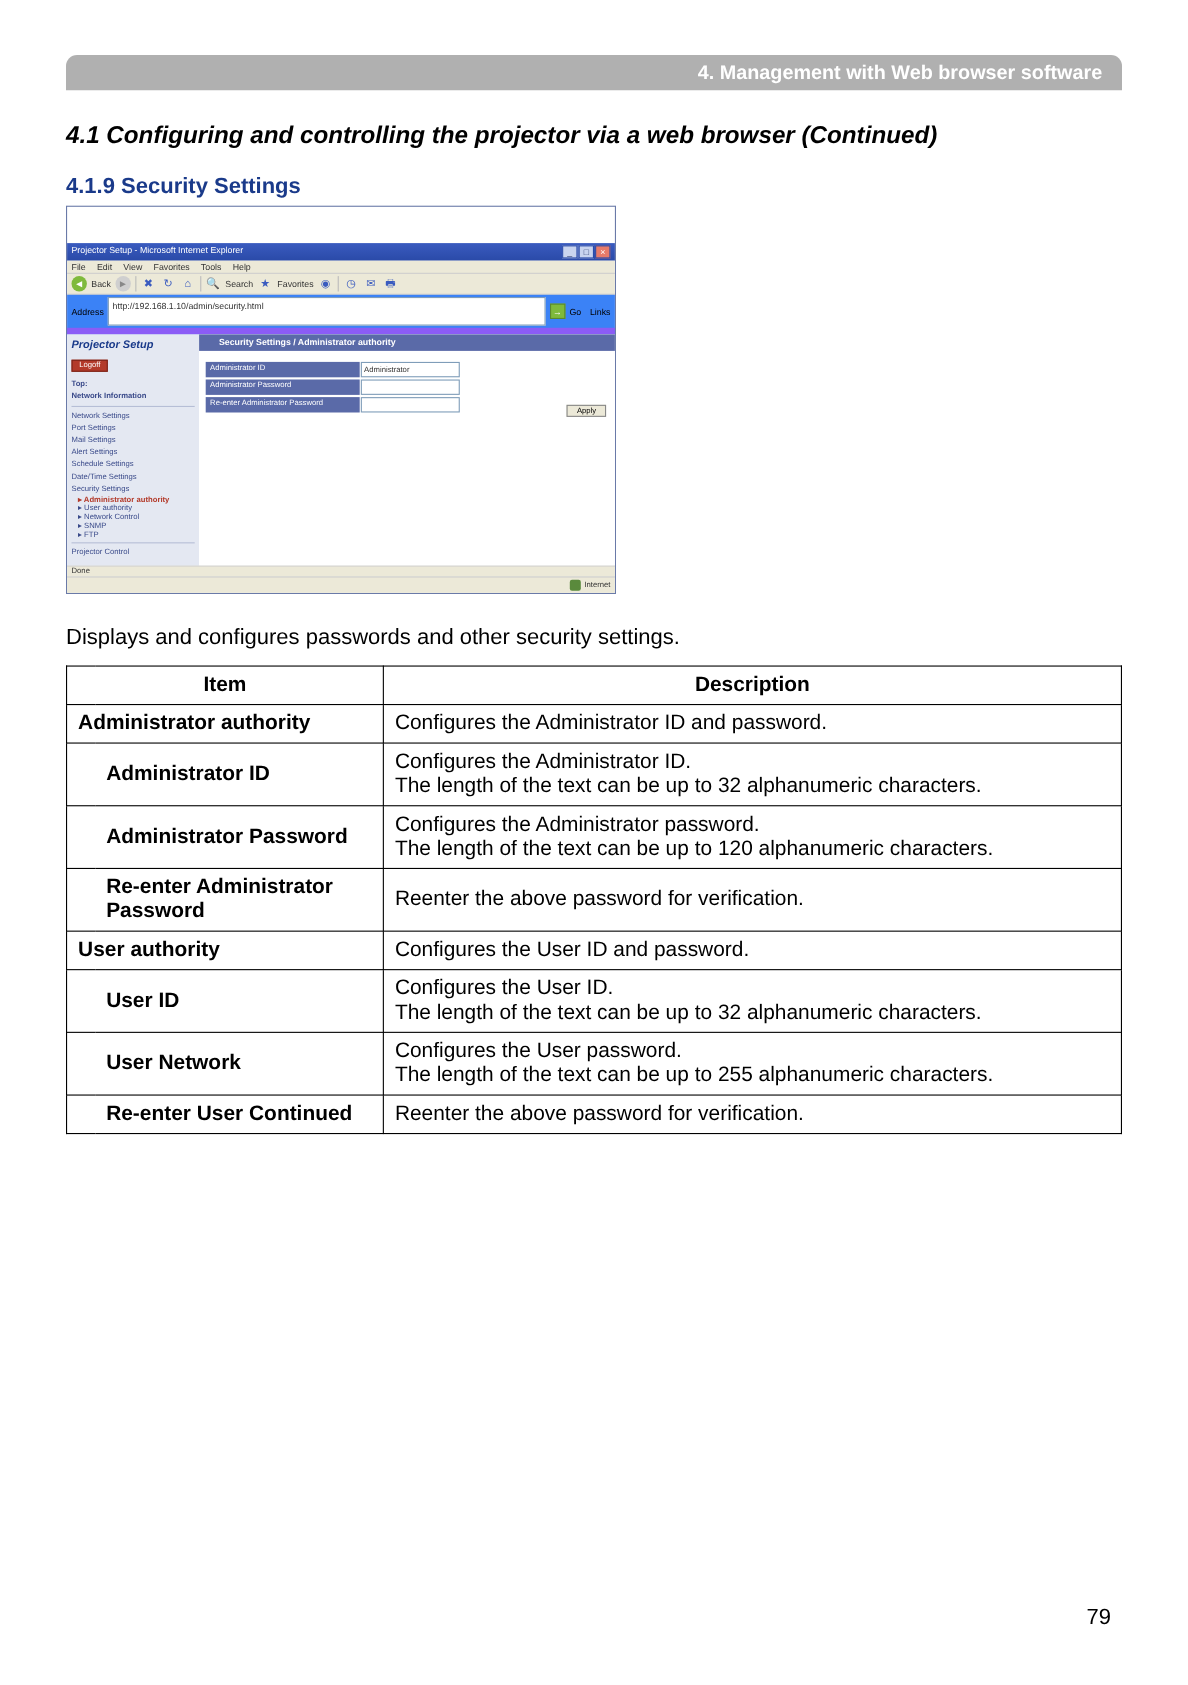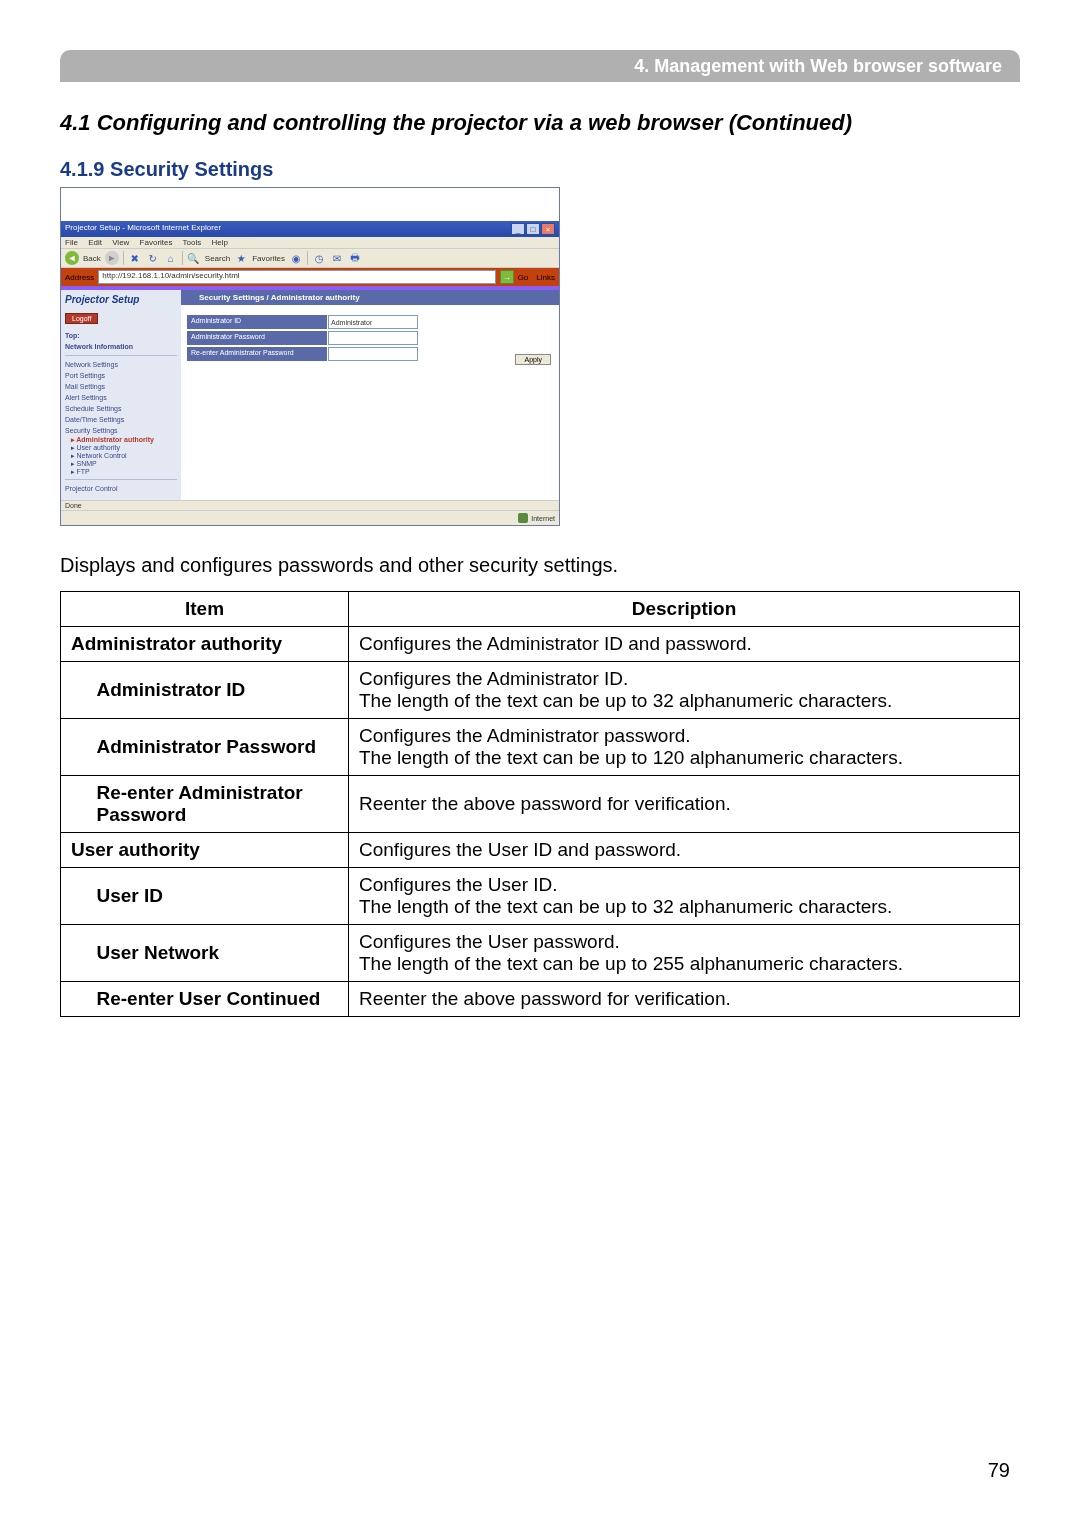--- a/index.html
+++ b/index.html
@@ -77,26 +77,26 @@
     width:14px; height:14px; border-radius:50%; background:#7fba3c; color:#fff;
     display:flex; align-items:center; justify-content:center; font-size:9px;
   }
   .ie-toolbar .tb-txt { color:#333; }
   .ie-toolbar .sep { width:1px; height:14px; background:#bbb; }
   .ie-toolbar .tb-plain {
     width:14px; height:14px; display:flex; align-items:center; justify-content:center;
     color:#3a5bbf; font-size:10px;
   }
   .ie-address {
-    background:#c2410c; padding:2px 4px; display:flex; align-items:center; gap:4px;
-    border-bottom:4px solid #8b5cf6;
+    background:#3b82f6; padding:2px 4px; display:flex; align-items:center; gap:4px;
+    border-bottom:6px solid #8b5cf6;
   }
   .ie-address .addr-box {
-    flex:1; background:#fff; border:1px solid #7f9db9; height:14px; padding:0 3px;
-    display:flex; align-items:flex-start; color:#333;
+    flex:1; background:#fff; border:1px solid #7f9db9; height:14px; padding:12px 3px;
+    display:flex; align-items:flex-end; color:#333;
   }
   .ie-address .go {
     width:14px; height:14px; background:#7fba3c; border:1px solid #5a8a2c;
     display:flex; align-items:center; justify-content:center; color:#fff;
   }
   .ie-content { display:flex; min-height:210px; }
   .ie-sidebar {
     width:120px; background:#e4e8f2; padding:4px 4px; color:#3a4a8a;
   }
   .ie-sidebar .logo {

